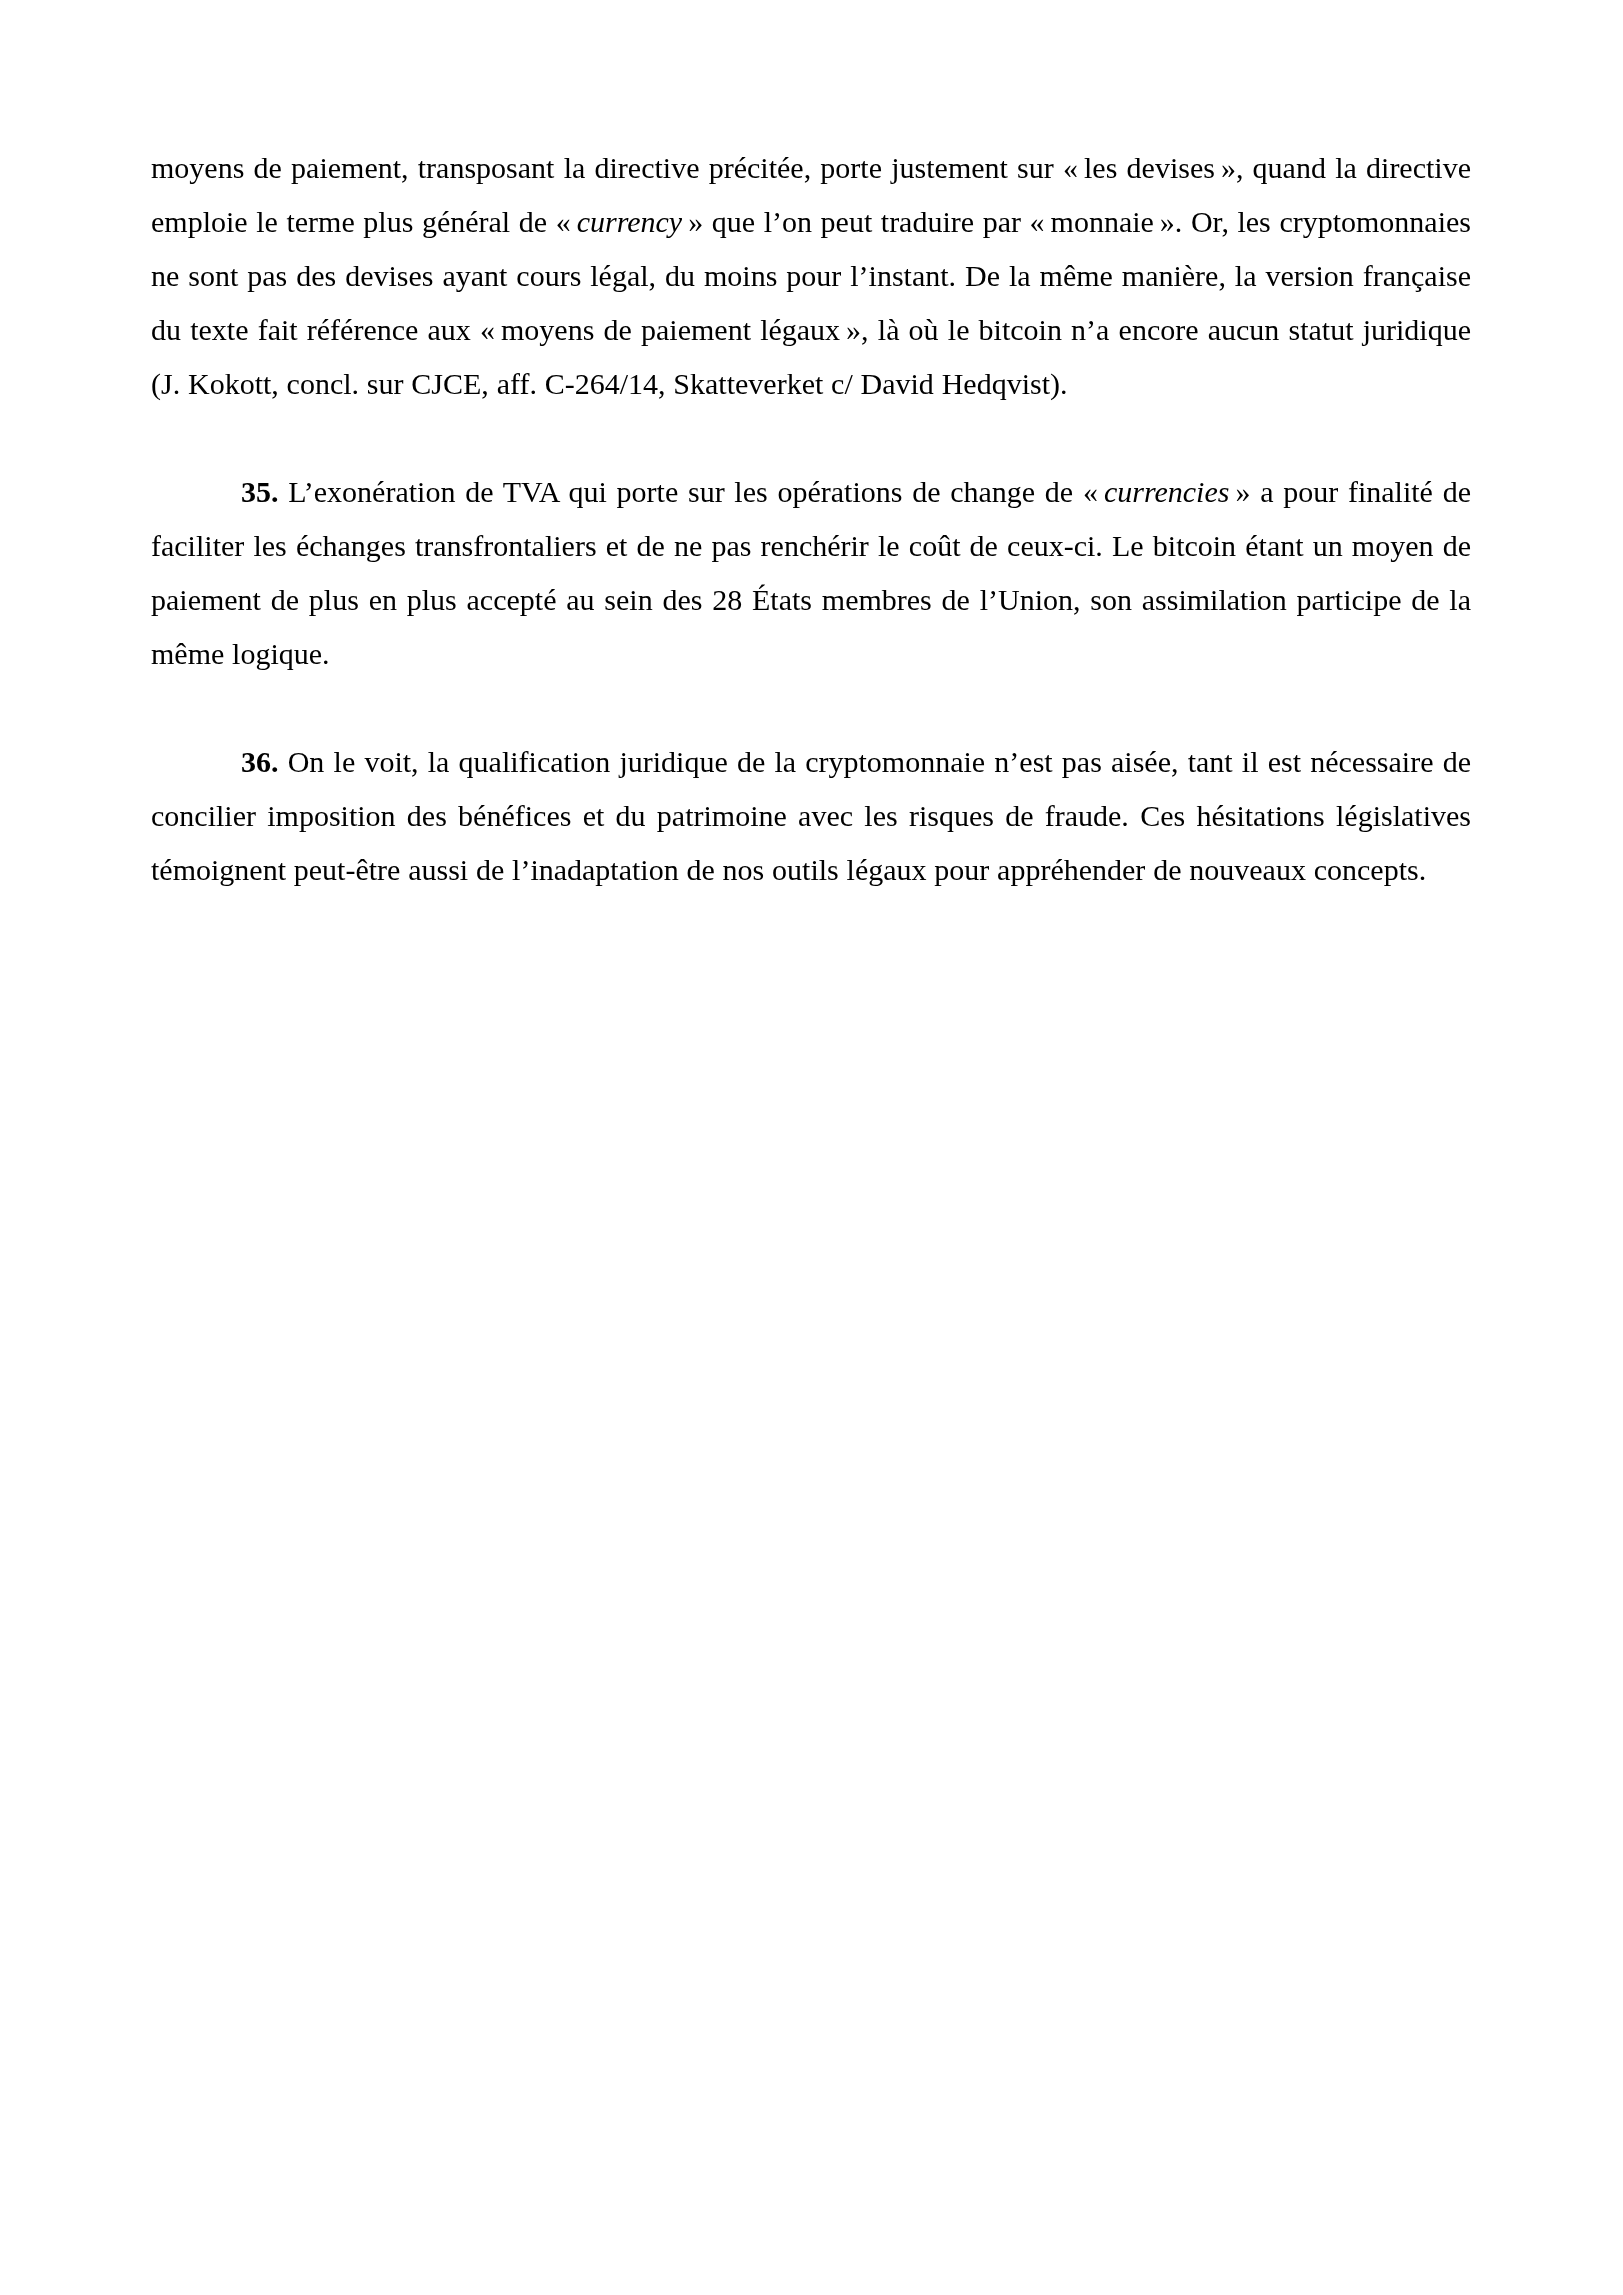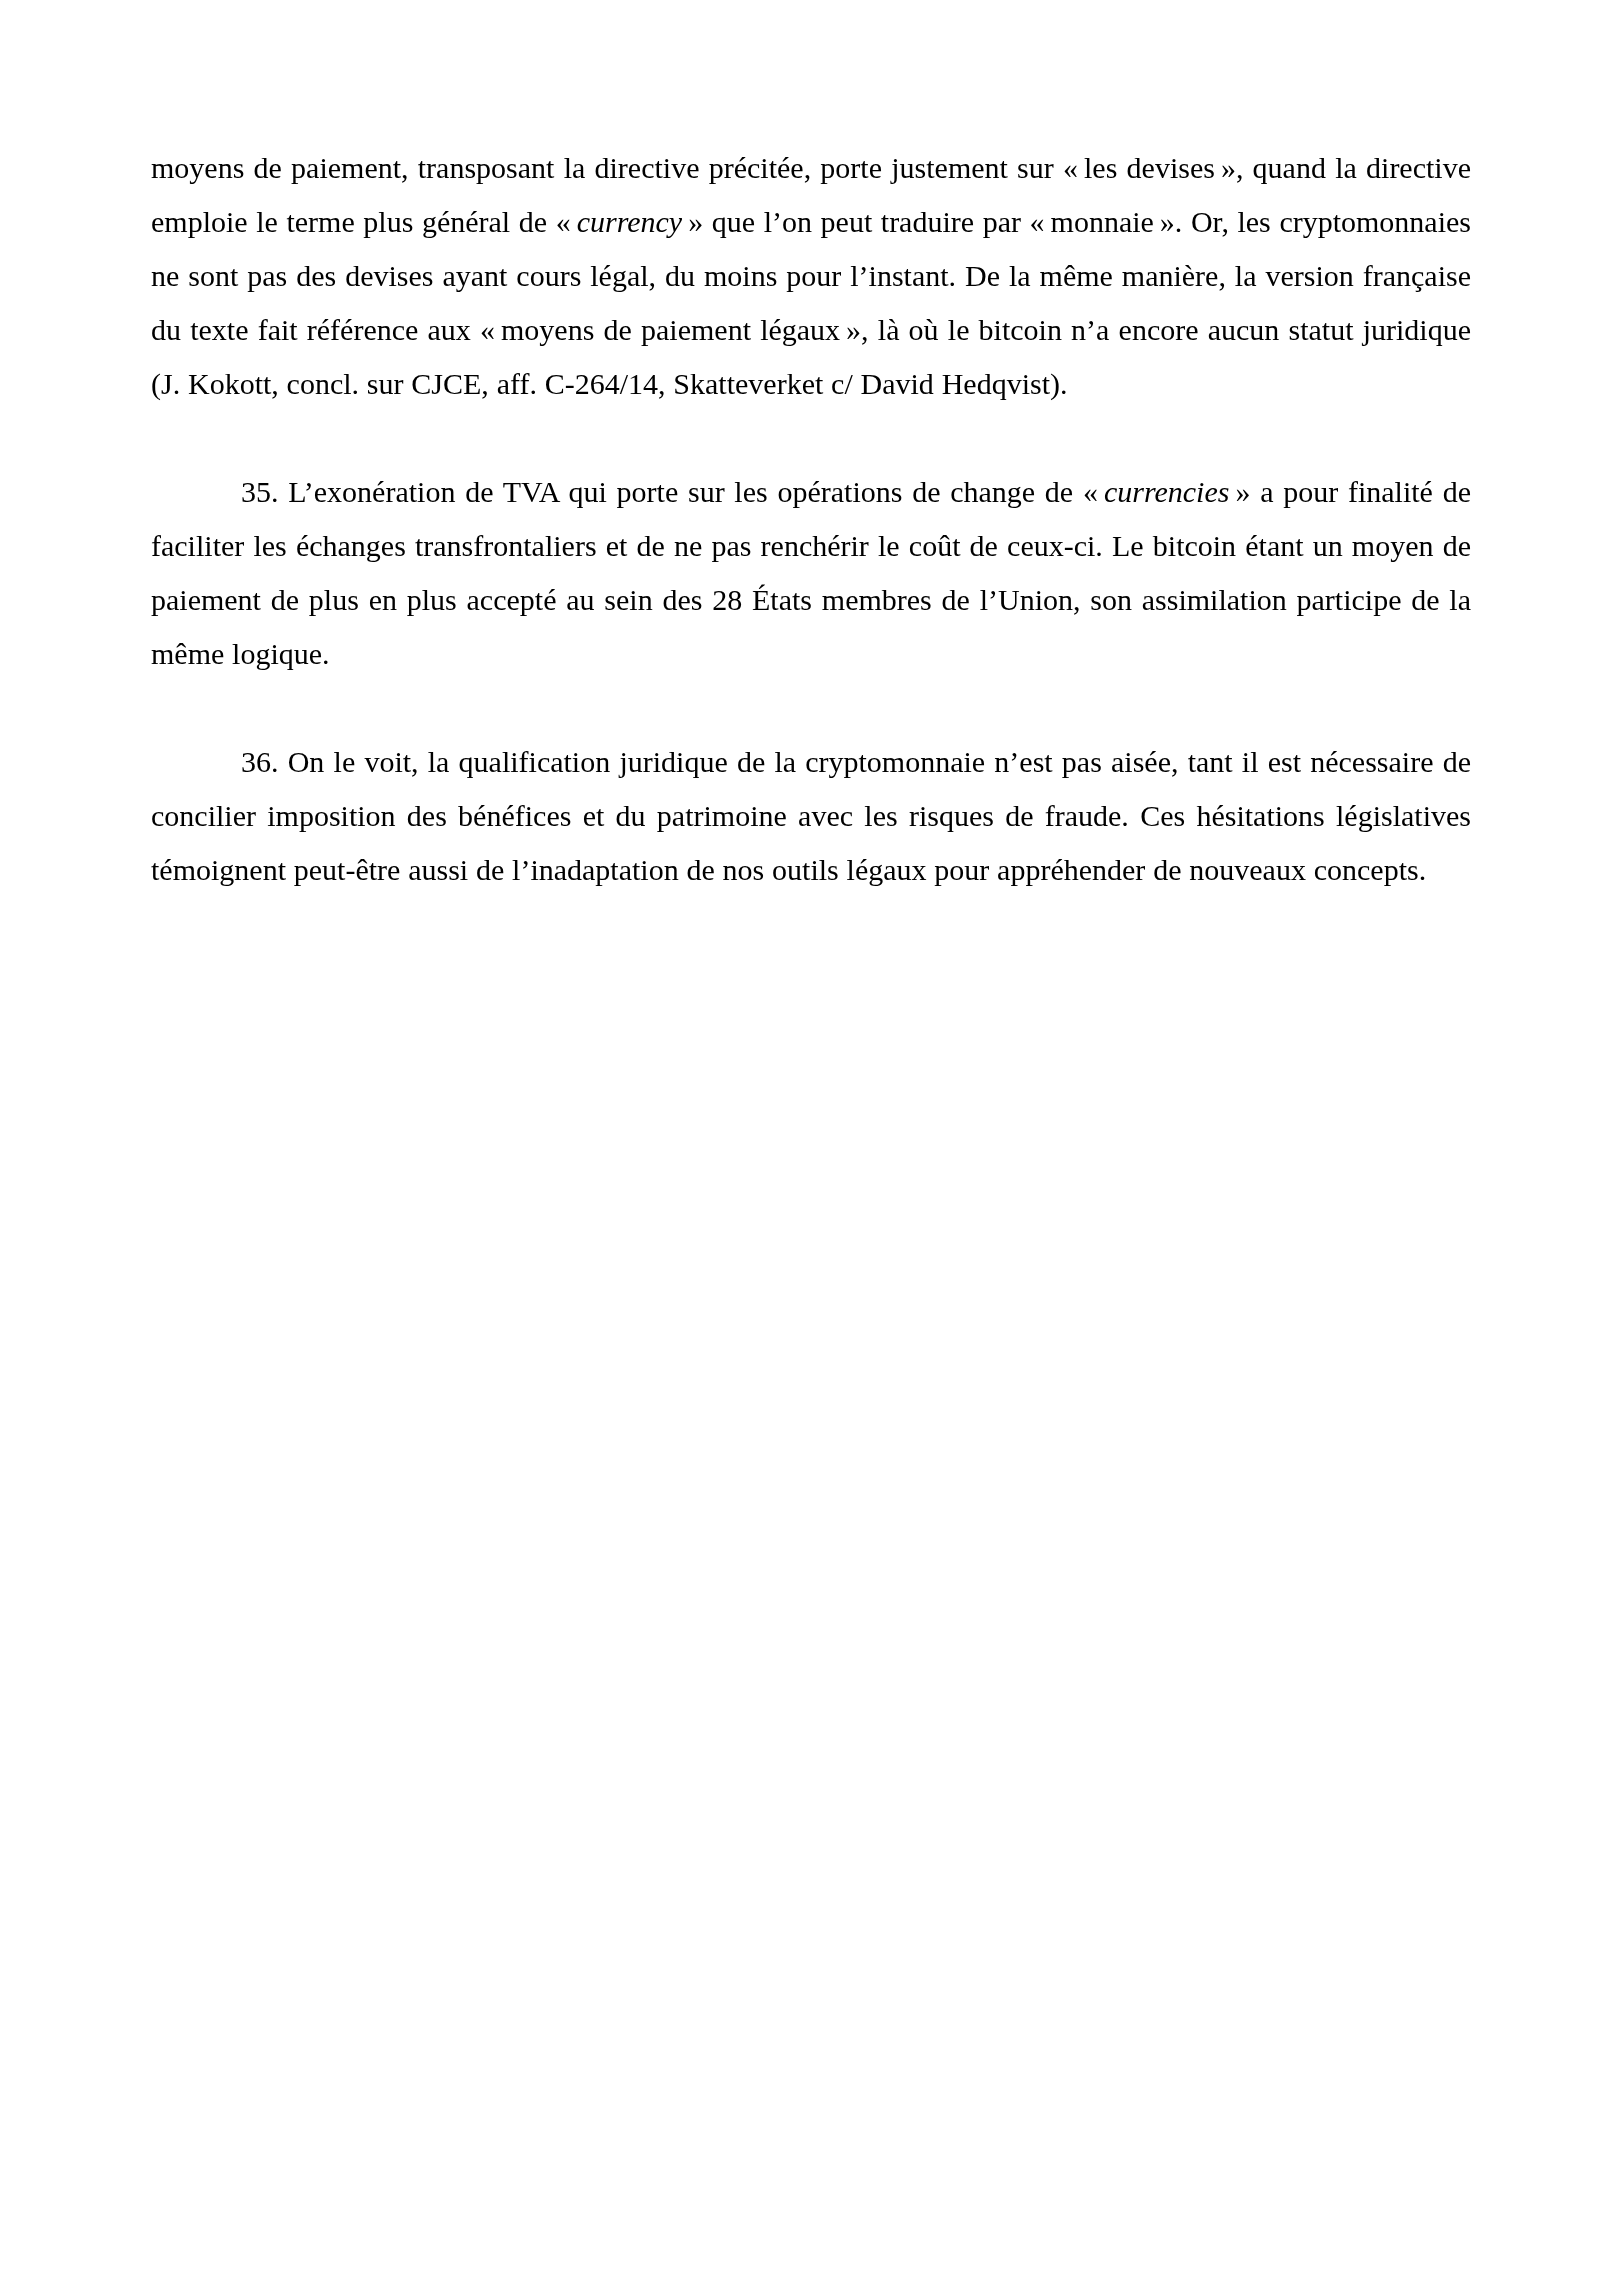--- a/index.html
+++ b/index.html
@@ -47,21 +47,21 @@
 
   .para + .para {
     margin-top: 54px;
   }
 
   .para-indent {
     text-indent: 90px;
   }
 
   .num {
-    font-weight: normal;
+    font-weight: bold;
     margin-top: 36px;
   }
 
   .ital {
     font-style: italic;
   }
 
   .page-number {
     position: absolute;
     left: 0;

